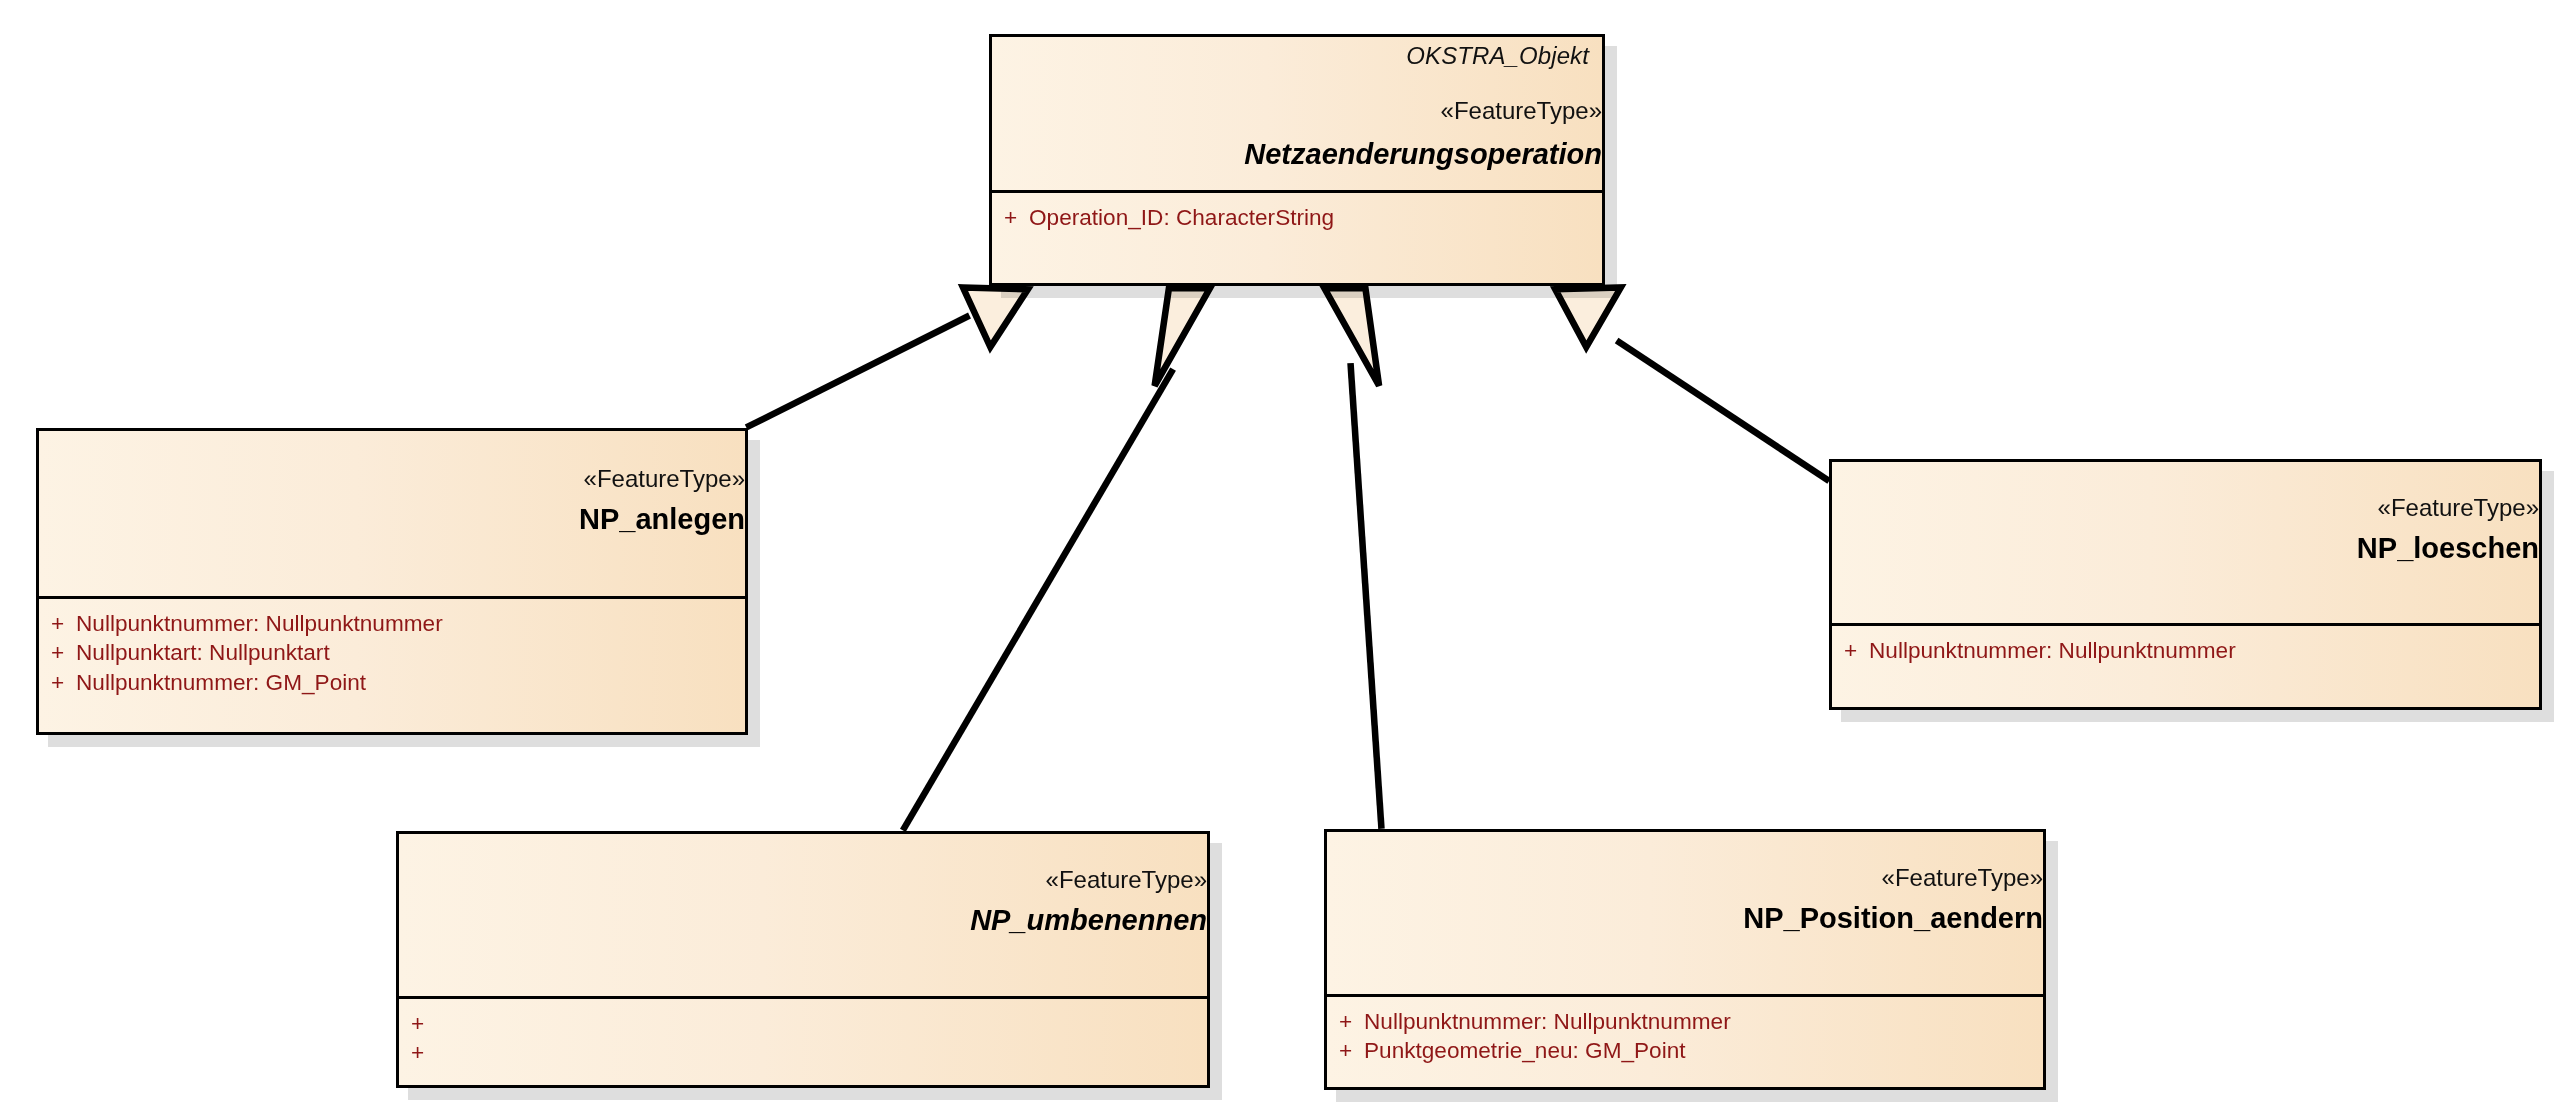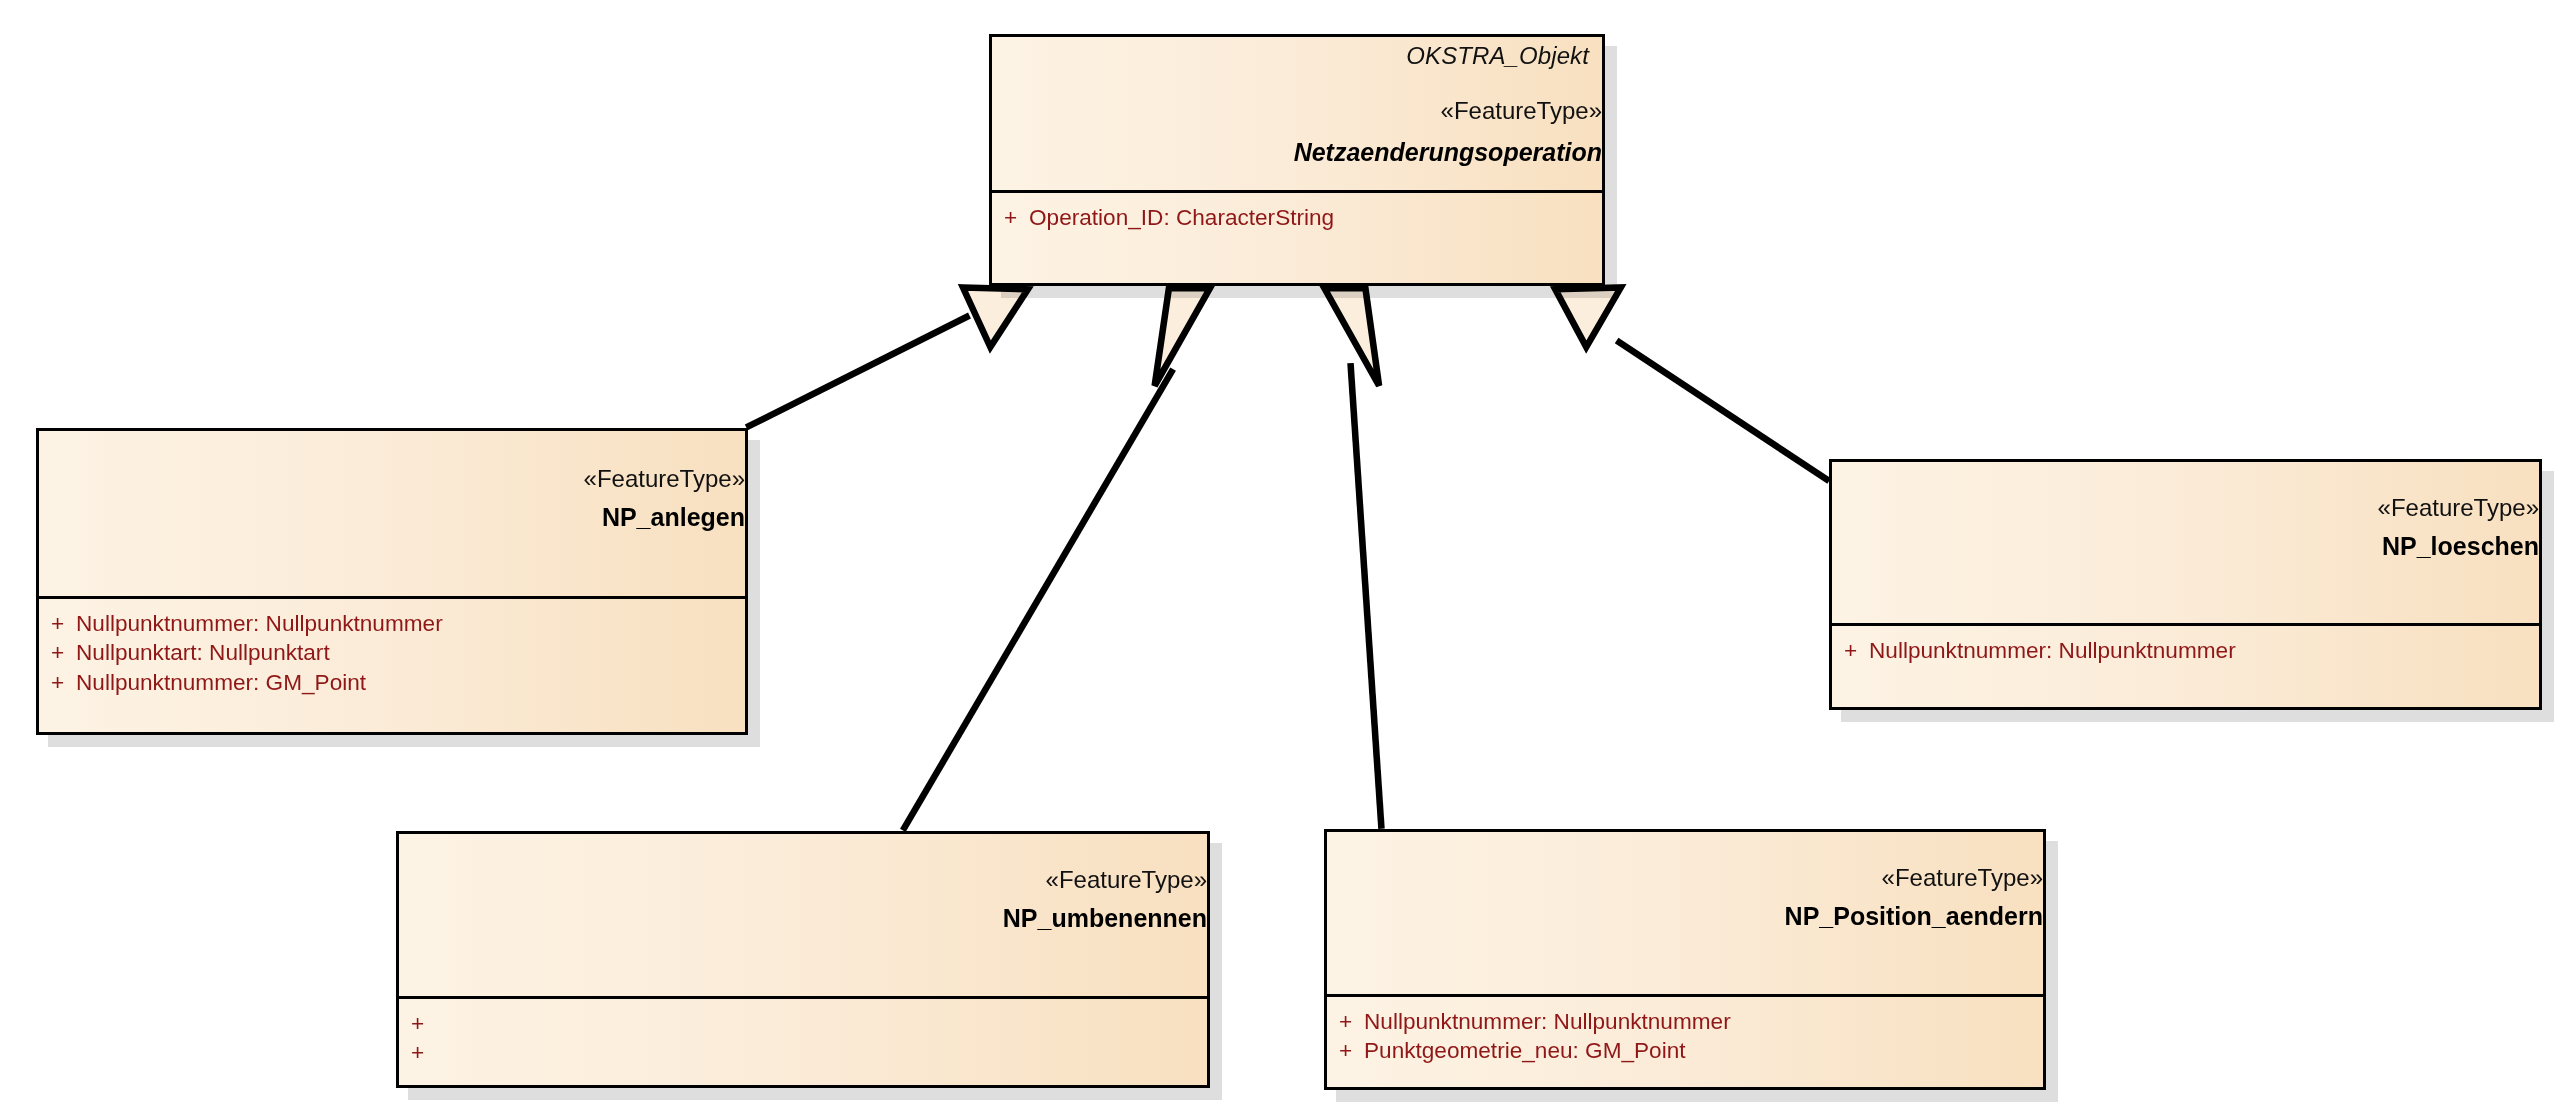--- a/index.html
+++ b/index.html
@@ -48,21 +48,21 @@
     font-size: 24px;
     color: #111111;
     letter-spacing: 0.1px;
   }
   .stereotype {
     font-size: 24px;
     color: #111111;
     line-height: 1.05;
   }
   .class-name {
-    font-size: 25px;
+    font-size: 29px;
     font-weight: bold;
     color: #000000;
     line-height: 1.05;
   }
   .class-name.abstract {
     font-style: italic;
   }
   .uml-attrs {
     padding: 9.5px 0 8.3px 0;
   }
@@ -96,21 +96,21 @@
   #class-anlegen .class-name { margin-top: 13px; }
 
   #class-loeschen      { left: 1829px; top: 459px;  width: 713px; height: 251px; }
   #class-loeschen .uml-header { height: 131px; }
   #class-loeschen .stereotype { margin-top: 33px; }
   #class-loeschen .class-name { margin-top: 13px; margin-left: 8px; }
 
   #class-umbenennen    { left: 396px;  top: 831px; width: 814px; height: 257px; }
   #class-umbenennen .uml-header { height: 132px; }
   #class-umbenennen .stereotype { margin-top: 33px; }
-  #class-umbenennen .class-name { margin-top: 13px; }
+  #class-umbenennen .class-name { margin-top: 13px; font-style: italic; }
 
   #class-position      { left: 1324px; top: 829px; width: 722px; height: 261px; }
   #class-position .uml-header { height: 132px; }
   #class-position .stereotype { margin-top: 33px; }
   #class-position .class-name { margin-top: 13px; }
 </style>
 </head>
 <body>
 
 <div id="canvas">

